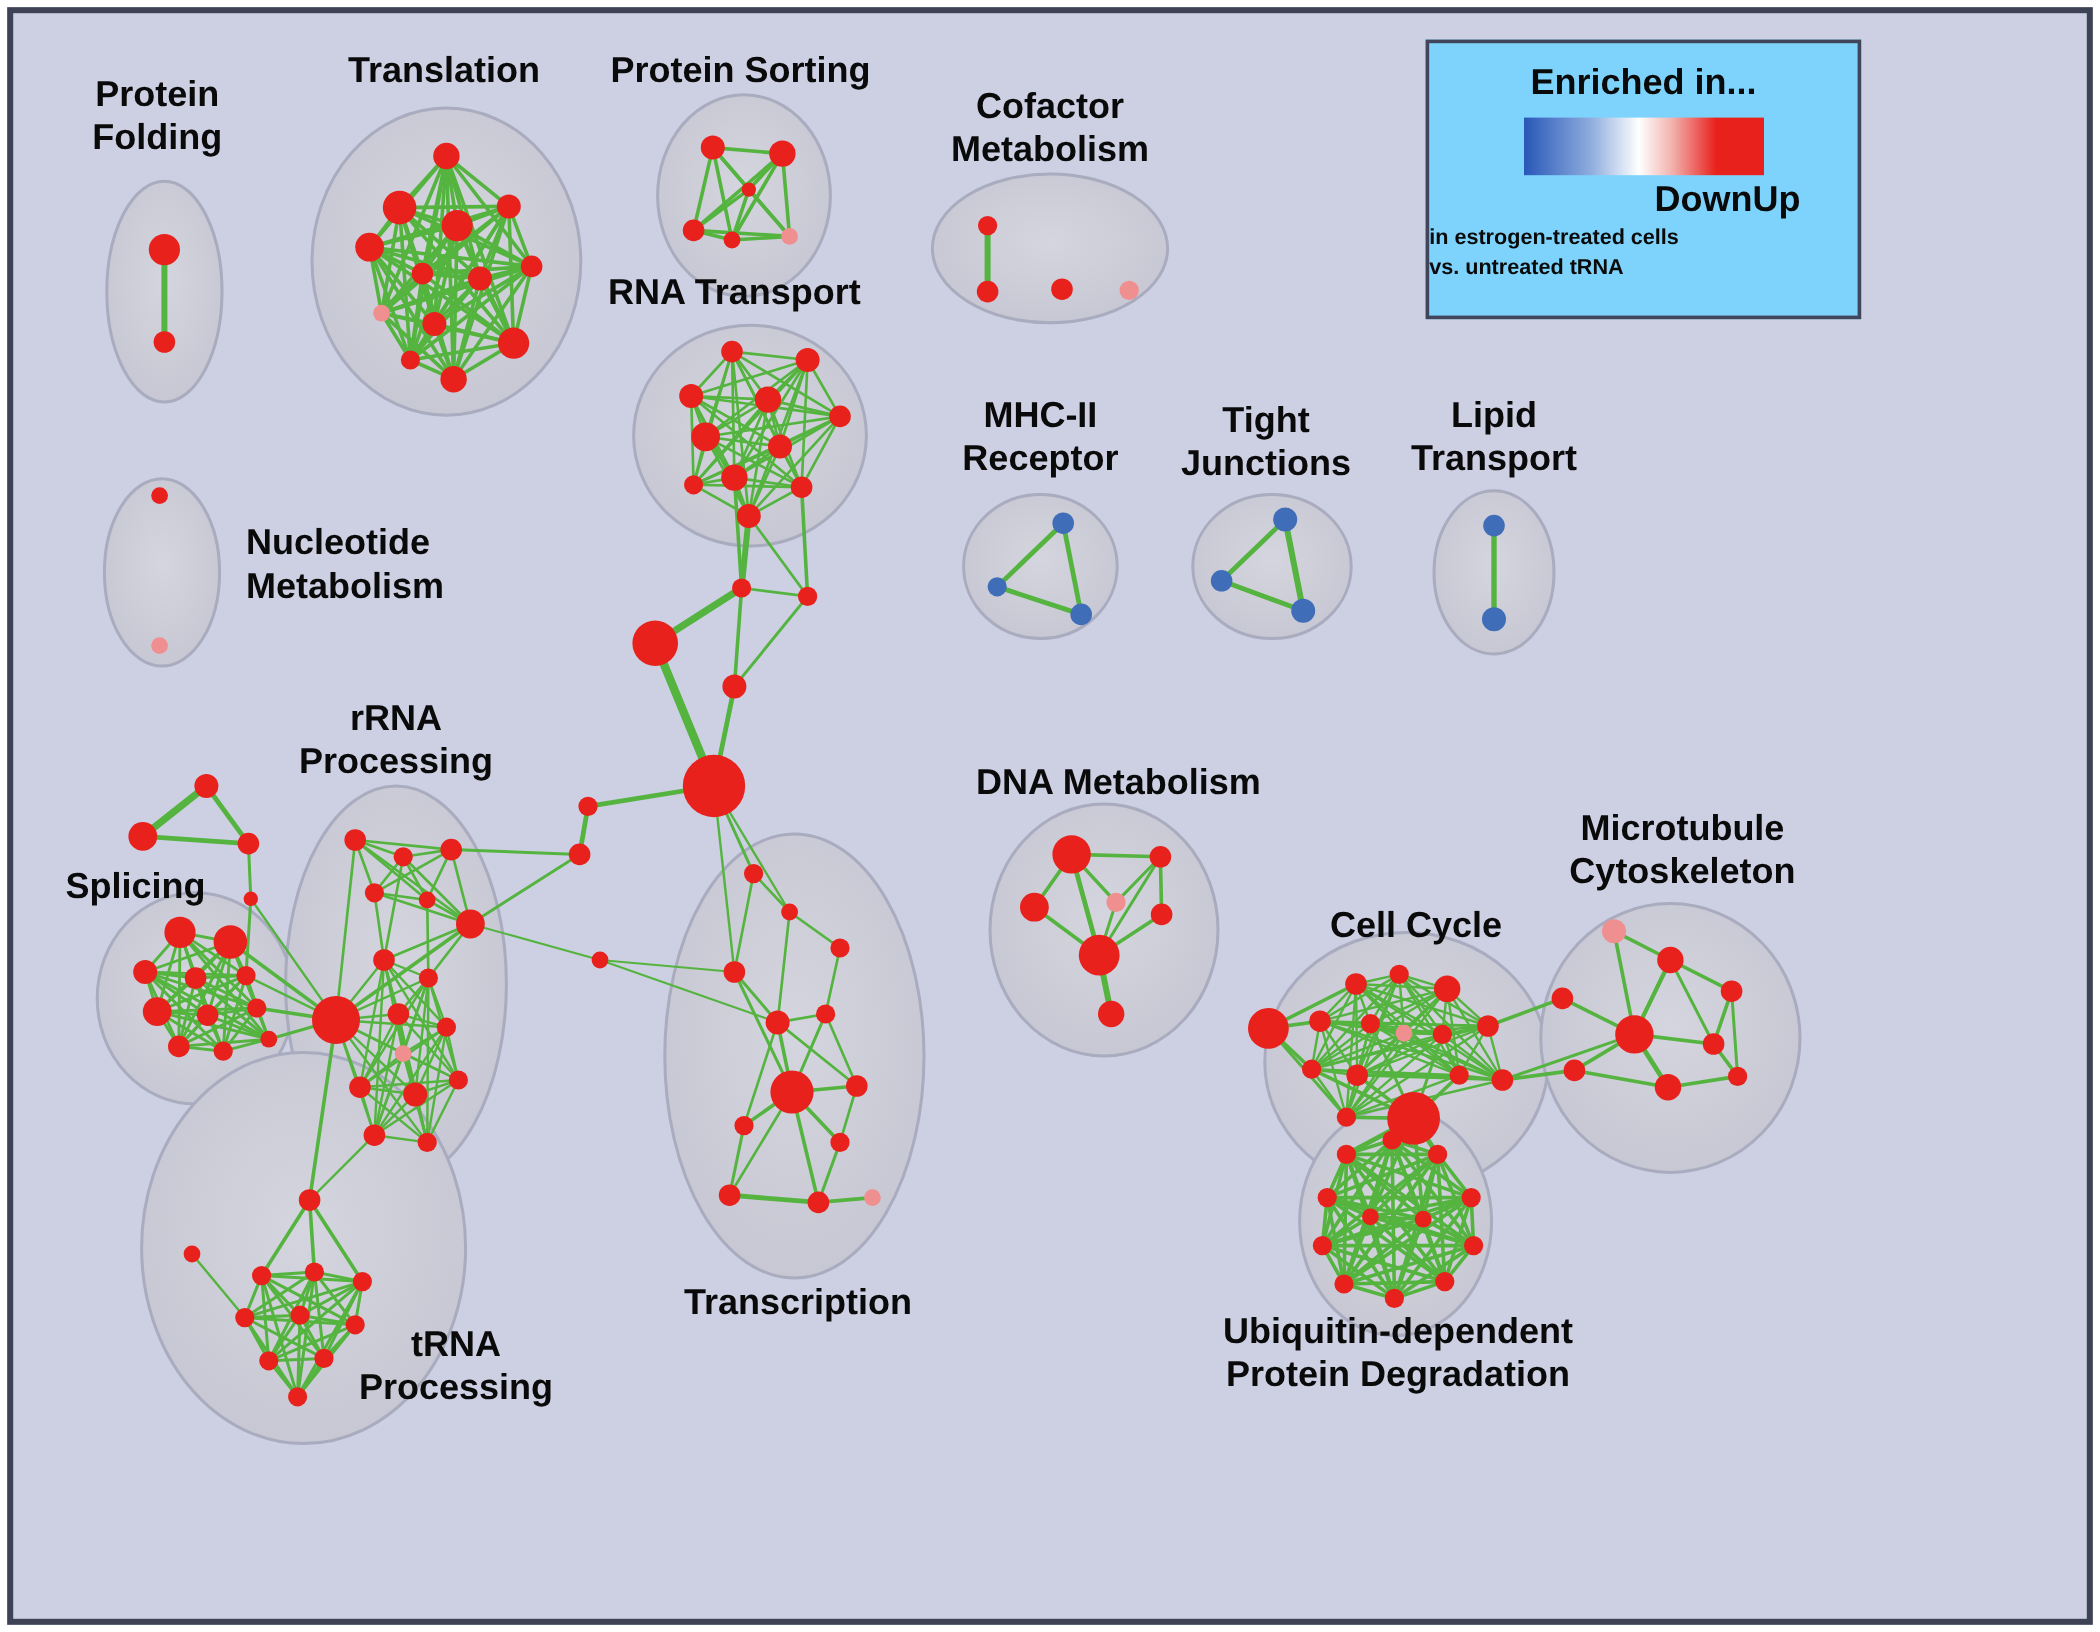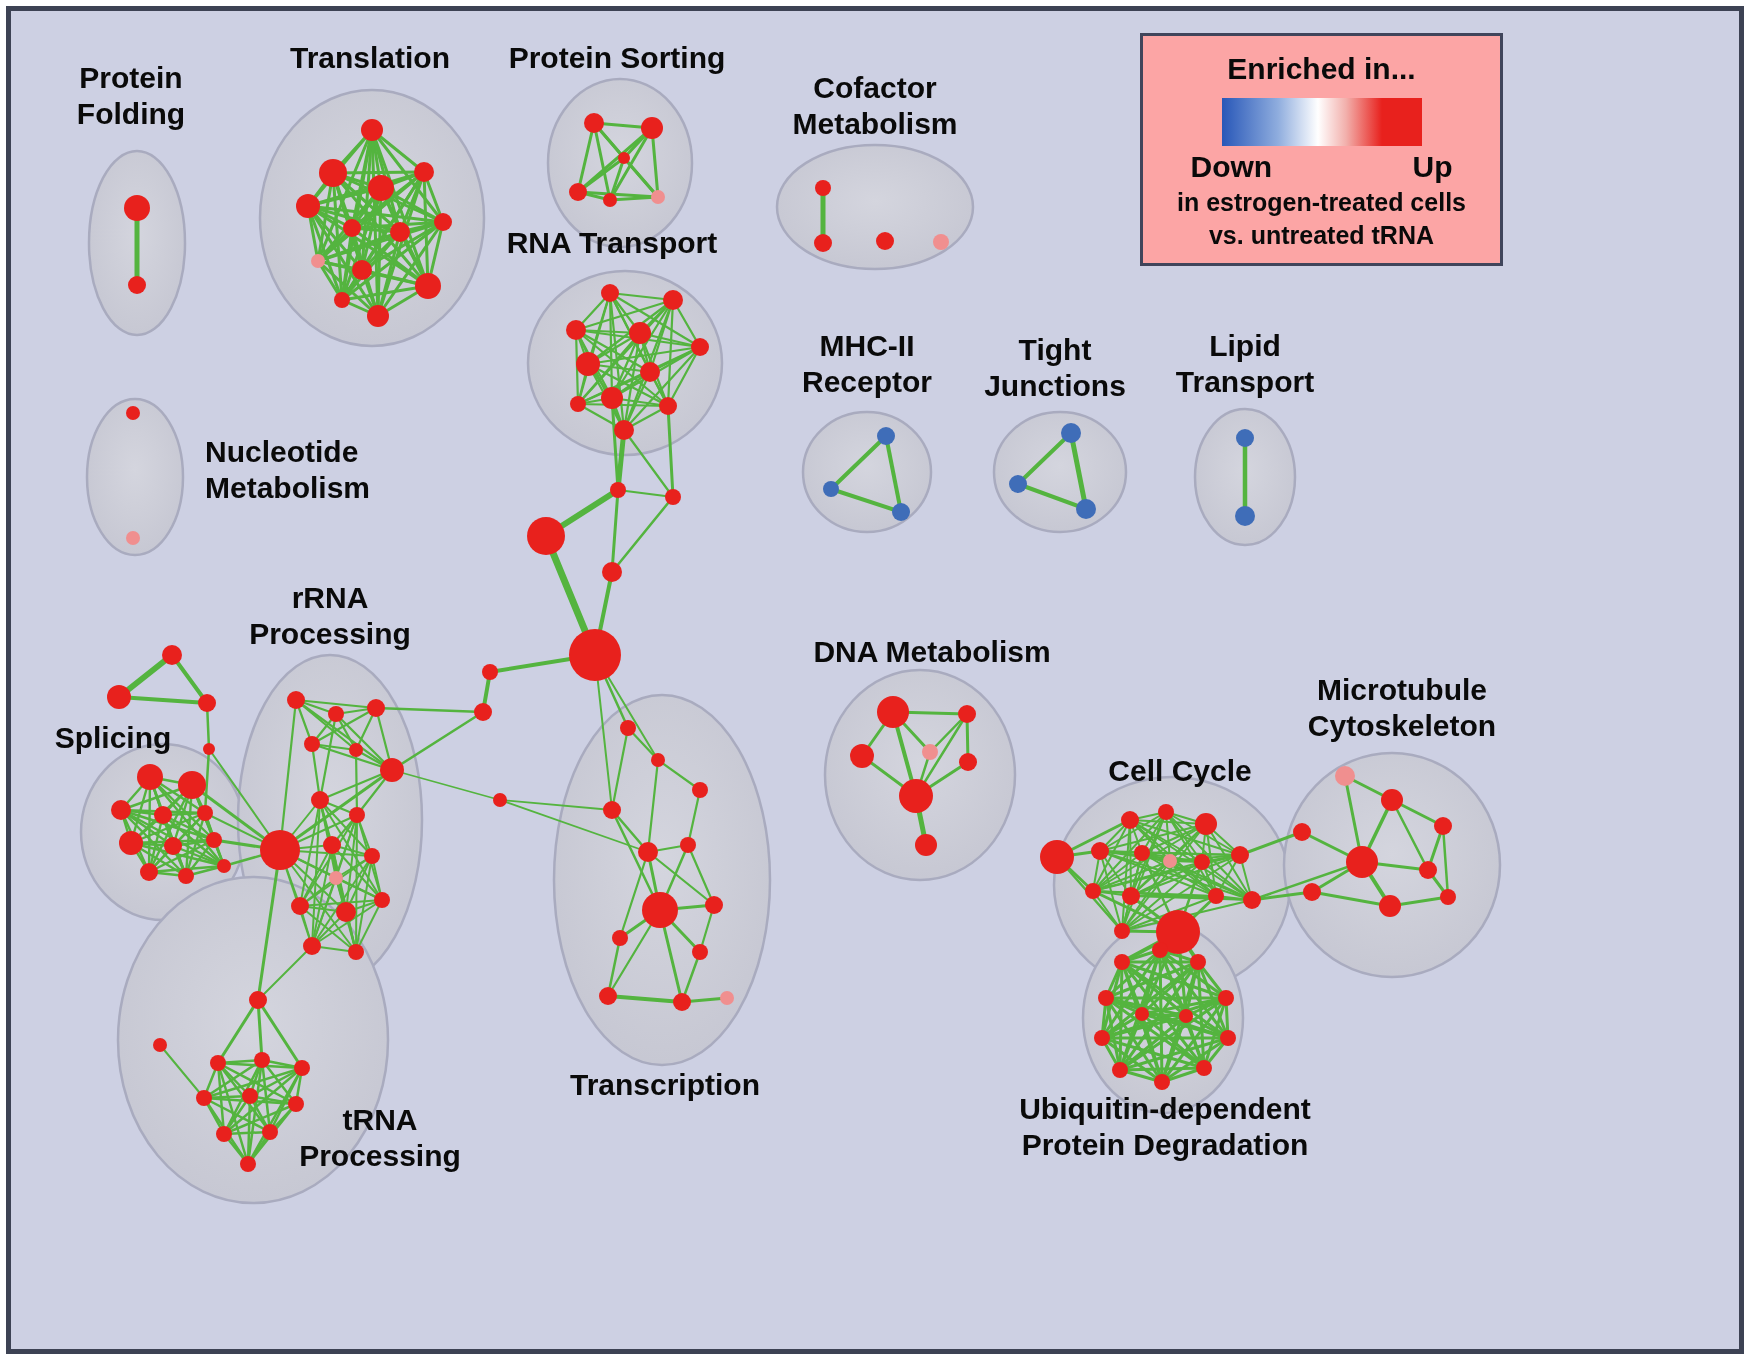--- a/index.html
+++ b/index.html
@@ -49,28 +49,28 @@
     margin-top: 16px;
   }
   .legend-gradient {
     width: 200px;
     height: 48px;
     margin: 12px auto 0 auto;
     background: linear-gradient(90deg, #2857b8 0%, #ffffff 48%, #e8211d 80%);
   }
   .legend-ends {
     display: flex;
-    justify-content: space-between;
+    justify-content: flex-end;
     width: 262px;
     margin: 4px auto 0 auto;
     font-size: 30px;
   }
   .legend-caption {
-    text-align: center;
-    font-size: 25px;
+    text-align: left;
+    font-size: 18px;
     margin-top: 3px;
     line-height: 1.2;
   }
 </style>
 </head>
 <body>
 
 <div class="stage">
   <div class="frame" style="background: rgb(205, 208, 227); border-color: rgb(61, 66, 84);"></div>
   <svg class="net" id="net" viewBox="0 0 1750 1360">
@@ -840,21 +840,21 @@
         <text x="113" y="748" text-anchor="middle" fill="#0a0a0a" font-size="30"><tspan x="113" dy="0">Splicing</tspan></text>
         <text x="330" y="608" text-anchor="middle" fill="#0a0a0a" font-size="30"><tspan x="330" dy="0">rRNA</tspan><tspan x="330" dy="36">Processing</tspan></text>
         <text x="380" y="1130" text-anchor="middle" fill="#0a0a0a" font-size="30"><tspan x="380" dy="0">tRNA</tspan><tspan x="380" dy="36">Processing</tspan></text>
         <text x="665" y="1095" text-anchor="middle" fill="#0a0a0a" font-size="30"><tspan x="665" dy="0">Transcription</tspan></text>
         <text x="932" y="662" text-anchor="middle" fill="#0a0a0a" font-size="30"><tspan x="932" dy="0">DNA Metabolism</tspan></text>
         <text x="1180" y="781" text-anchor="middle" fill="#0a0a0a" font-size="30"><tspan x="1180" dy="0">Cell Cycle</tspan></text>
         <text x="1402" y="700" text-anchor="middle" fill="#0a0a0a" font-size="30"><tspan x="1402" dy="0">Microtubule</tspan><tspan x="1402" dy="36">Cytoskeleton</tspan></text>
         <text x="1165" y="1119" text-anchor="middle" fill="#0a0a0a" font-size="30"><tspan x="1165" dy="0">Ubiquitin-dependent</tspan><tspan x="1165" dy="36">Protein Degradation</tspan></text>
       </g>
     </svg>
-  <div class="legend" style="background: #fca5a5;">
+  <div class="legend" style="background: #7dd3fc; margin-left: 48px;">
     <div class="legend-title">Enriched in...</div>
     <div class="legend-gradient" id="legendGradient" style="background: linear-gradient(90deg, rgb(40, 87, 184) 0%, rgb(143, 173, 222) 28%, rgb(255, 255, 255) 48%, rgb(242, 176, 172) 62%, rgb(232, 33, 29) 80%, rgb(232, 33, 29) 100%);"></div>
     <div class="legend-ends">
       <span class="legend-end">Down</span>
       <span class="legend-end">Up</span>
     </div>
     <div class="legend-caption">in estrogen-treated cells</div>
     <div class="legend-caption">vs. untreated tRNA</div>
   </div>
 </div>

